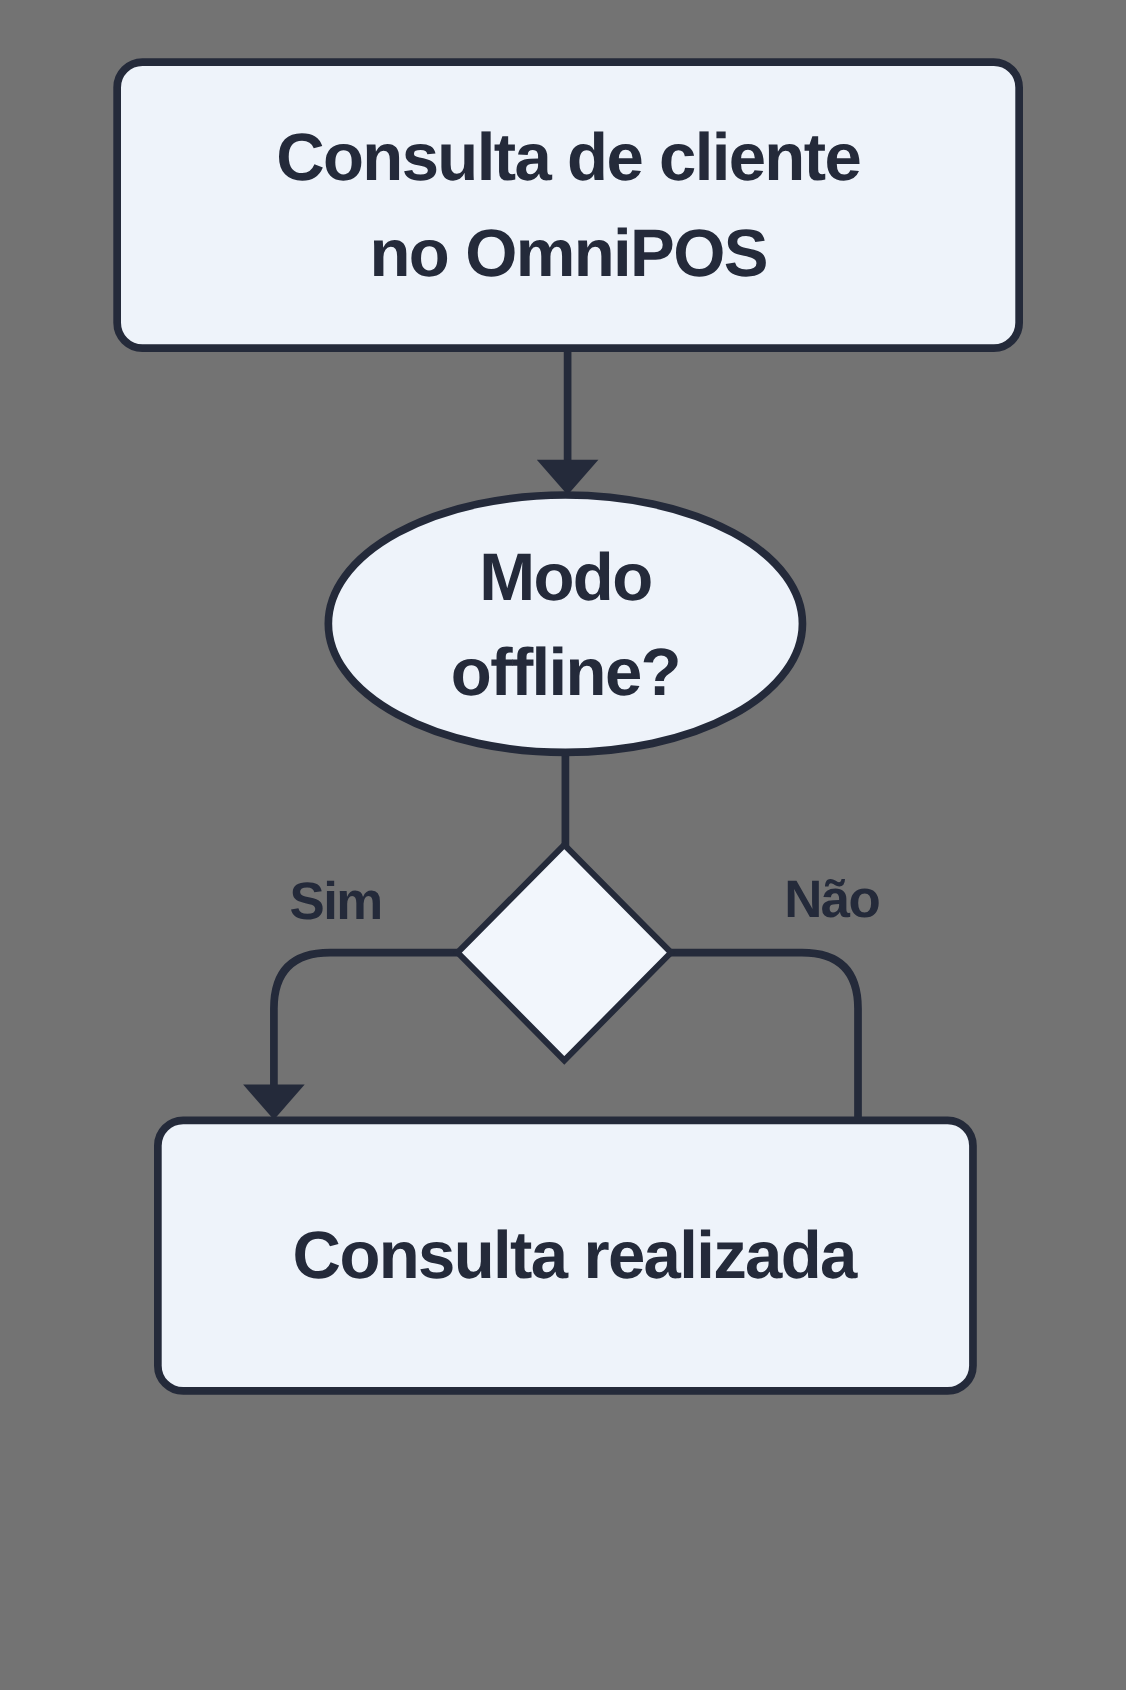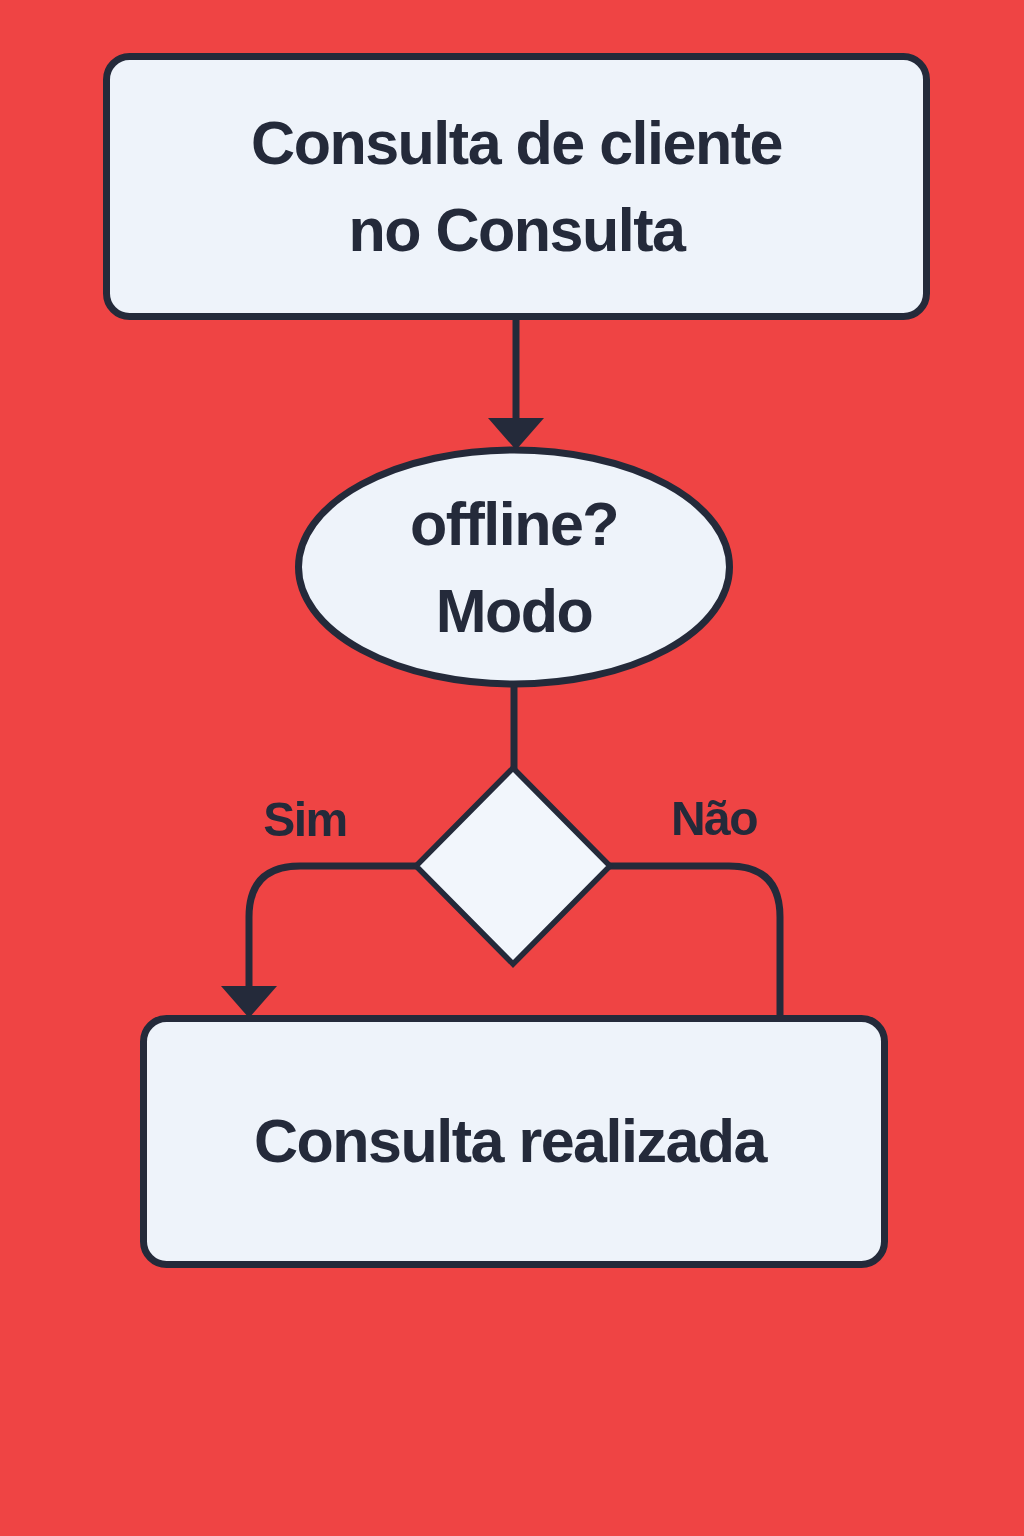--- a/index.html
+++ b/index.html
@@ -9,21 +9,21 @@
     height: 1536px;
     background: #fdfdfe;
     overflow: hidden;
     font-family: "Liberation Sans", "DejaVu Sans", sans-serif;
   }
 
   .stage {
     position: relative;
     width: 1024px;
     height: 1536px;
-    background: #ef4444;
+    background: #737373;
   }
 
   svg.flow-svg {
     position: absolute;
     left: 0; top: 0;
     width: 1024px;
     height: 1536px;
     display: block;
   }
 
@@ -63,22 +63,22 @@
     justify-content: center;
     color: #242a3a;
     font-weight: 700;
     font-size: 48px;
     letter-spacing: -1.5px;
   }
 
   .label-start    { left: 103px;  top: 53px;   width: 827px; height: 267px; }
   .label-question { left: 295px;  top: 447px;  width: 438px; height: 241px; }
   .label-sim      { left: 230px;  top: 774px;  width: 150px; height: 90px;  }
-  .label-nao      { left: 634px;  top: 773px;  width: 160px; height: 90px;  }
-  .label-end      { left: 136px;  top: 1015px; width: 748px; height: 253px; }
+  .label-nao      { left: 676px;  top: 773px;  width: 160px; height: 90px;  }
+  .label-end      { left: 148px;  top: 1015px; width: 748px; height: 253px; }
 </style>
 </head>
 <body>
 
 <div class="stage">
 
   <svg class="flow-svg" viewBox="0 0 1024 1536" aria-hidden="true">
 
     <g>
       <path class="edge-line" d="M 516 320 L 516 421"></path>
@@ -98,26 +98,26 @@
 
     <ellipse class="shape node-ellipse" cx="514" cy="567" rx="215.5" ry="117" fill="#eef3fa"></ellipse>
 
     <polygon class="shape node-diamond" points="513,768 610,866 513,964 416,866" fill="#f2f6fc"></polygon>
 
     <rect class="shape node-rect" x="143.5" y="1018.5" width="741" height="246" rx="23" ry="23" fill="#eef3fa"></rect>
   </svg>
 
   <div class="node-label label-start">
     <div>Consulta de cliente</div>
-    <div>no Consulta</div>
+    <div>no OmniPOS</div>
   </div>
 
   <div class="node-label label-question">
+    <div>Modo</div>
     <div>offline?</div>
-    <div>Modo</div>
   </div>
 
   <div class="edge-label label-sim">Sim</div>
 
   <div class="edge-label label-nao">Não</div>
 
   <div class="node-label label-end">
     <div>Consulta realizada</div>
   </div>
 

